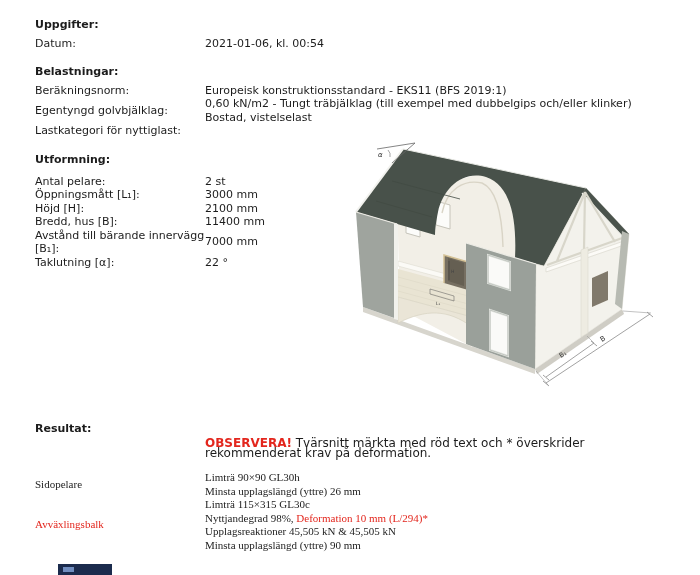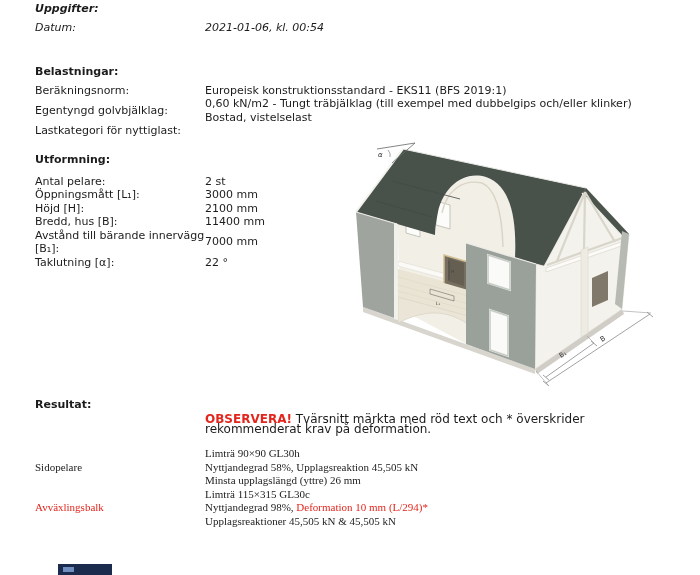--- a/index.html
+++ b/index.html
@@ -11,24 +11,24 @@
     -webkit-font-smoothing:antialiased;
   }
   .section{position:absolute;left:35px;}
   .heading{font-weight:bold;margin:0 0 5px 0;}
   .row{display:flex;align-items:center;}
   .lbl{flex:0 0 170px;width:170px;}
   .val{flex:1 1 auto;}
   .red{color:#e3261d;}
   .note{font-size:12px;line-height:9.5px;padding-top:3px;max-width:470px;margin-top:36px;}
   .note b{color:#e3261d;font-weight:bold;}
-  #sec-uppgifter{top:2px;font-style:italic;}
+  #sec-uppgifter{top:18px;}
   #sec-belastningar{top:65px;}
   #sec-utformning{top:153px;}
-  #sec-resultat{top:376px;width:660px;}
+  #sec-resultat{top:400px;width:660px;}
   #sec-utformning .heading{margin-bottom:8px;}
   .result-item{margin-top:13px;font-family:Liberation Serif, serif;}
   .result-item.second{margin-top:0;}
   #house-illustration{position:absolute;left:340px;top:137px;width:335px;height:258px;}
   #cutoff-el{position:absolute;left:58px;top:564px;width:54px;height:11px;background:#1b2b4d;}
   #cutoff-el .mark{position:absolute;left:5px;top:3px;width:11px;height:5px;background:#7f9fd4;opacity:.85;}
   svg text{font-family:"DejaVu Sans","Liberation Sans",sans-serif;}
 </style>
 </head>
 <body>
@@ -157,30 +157,30 @@
     <div class="lbl heading" style="margin:0">Resultat:</div>
     <div class="val note">
       <b>OBSERVERA!</b><span> Tvärsnitt märkta med röd text och * överskrider rekommenderat krav på deformation.</span>
     </div>
   </div>
 
   <div class="row result-item">
     <div class="lbl">Sidopelare</div>
     <div class="val">
       <div>Limträ 90×90 GL30h</div>
-      <div>Nyttjandegrad 58%, Upplagsreaktion 45,505 kN</div>
       <div>Minsta upplagslängd (yttre) 26 mm</div>
     </div>
   </div>
 
   <div class="row result-item second">
     <div class="lbl red">Avväxlingsbalk</div>
     <div class="val">
       <div>Limträ 115×315 GL30c</div>
       <div><span>Nyttjandegrad 98%, </span><span class="red">Deformation 10 mm (L/294)*</span></div>
       <div>Upplagsreaktioner 45,505 kN &amp; 45,505 kN</div>
+      <div>Minsta upplagslängd (yttre) 90 mm</div>
     </div>
   </div>
 </div>
 
 <div id="cutoff-el">
   <div class="mark"></div>
 </div>
 
 </body></html>

